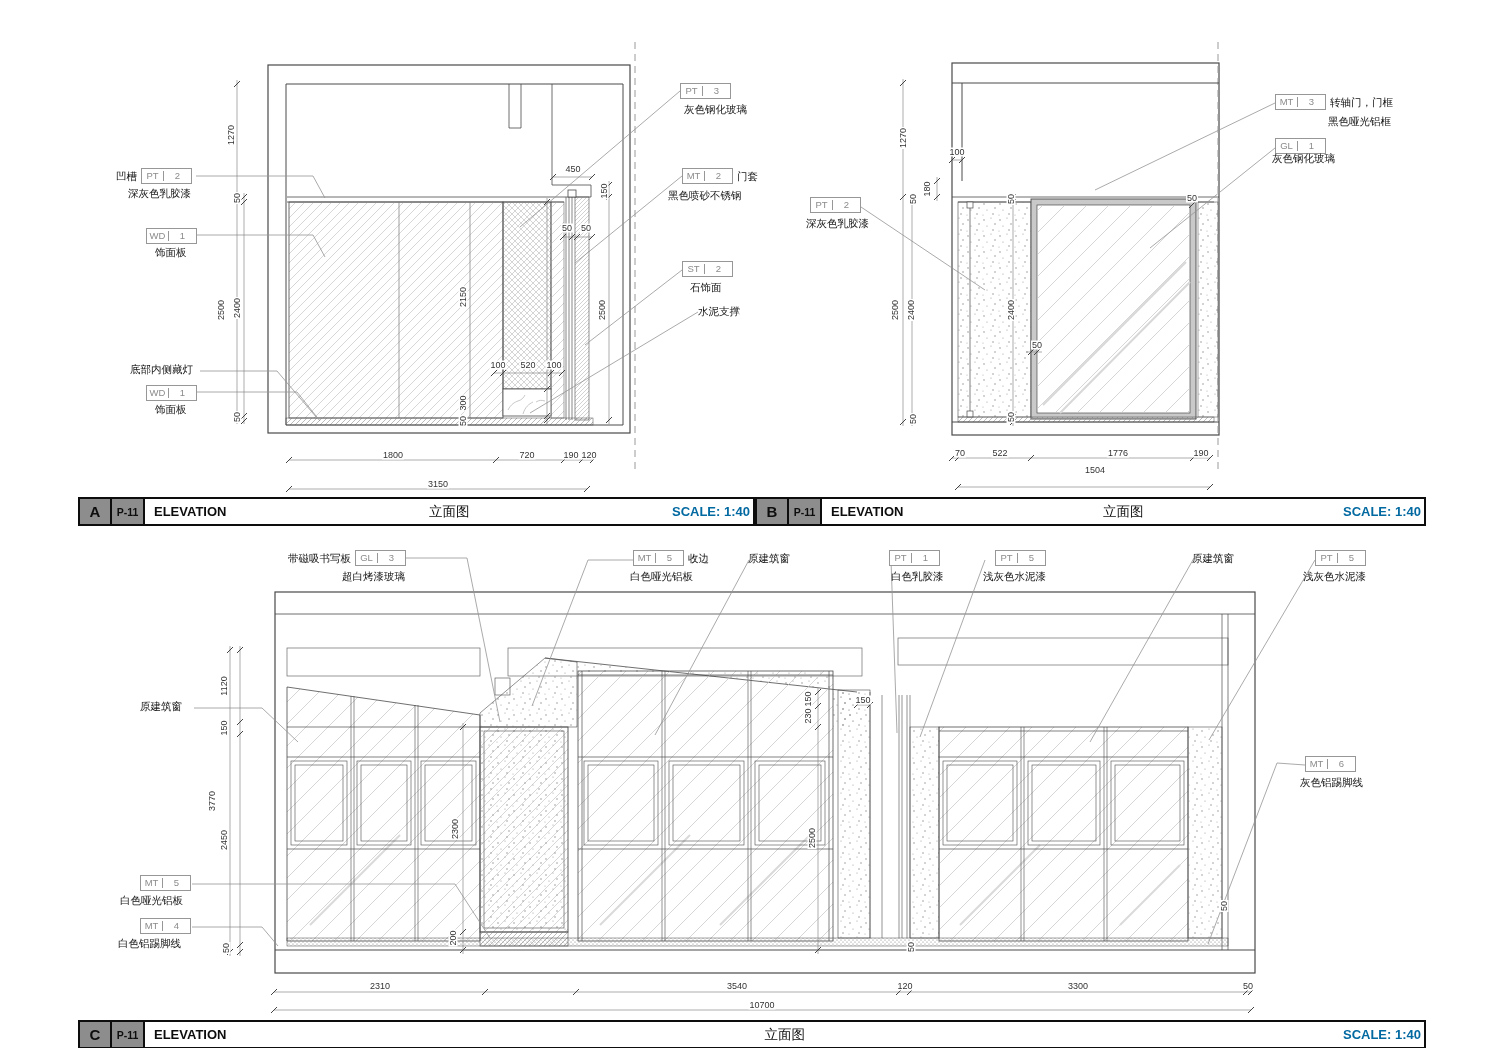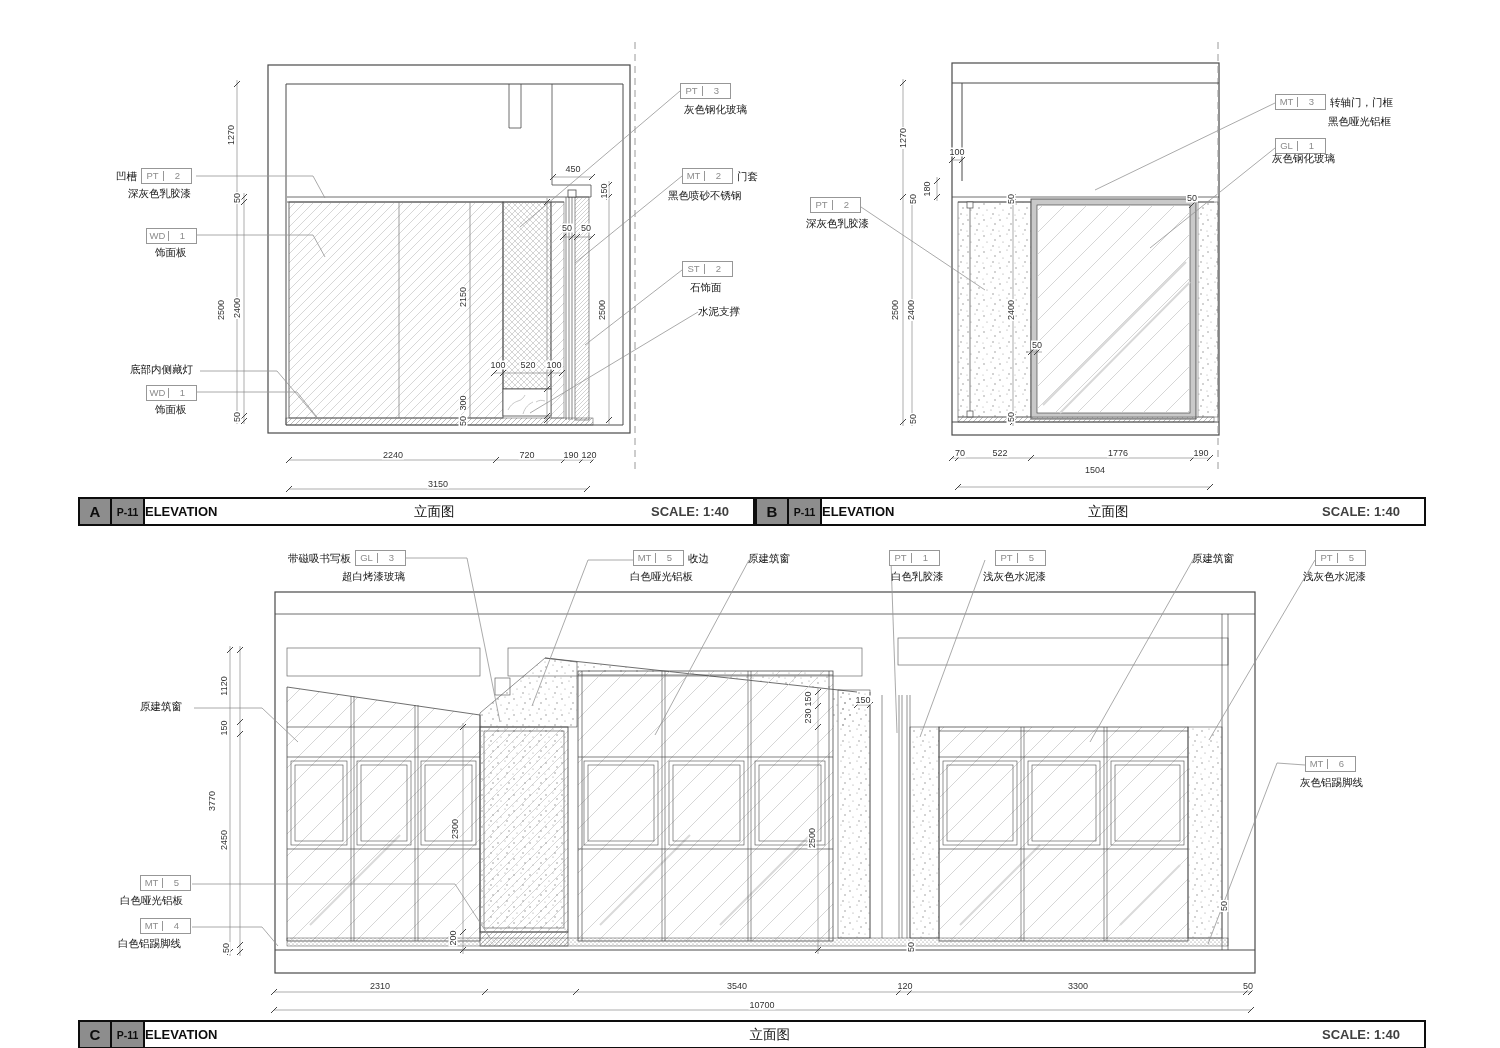--- a/index.html
+++ b/index.html
@@ -18,24 +18,24 @@
   .cobox .cn2{width:27px;text-align:center;}
   .colbl{font-size:10.5px;color:#141414;white-space:nowrap;line-height:1;}
   .codesc{position:absolute;font-size:10.5px;color:#141414;white-space:nowrap;line-height:1;}
   
   .tbar{position:absolute;height:25px;border:2px solid #0d0d0d;background:#fff;
         display:flex;align-items:stretch;}
   .tcellL{width:30px;background:#8d8d8d;border-right:2px solid #0d0d0d;display:flex;
           align-items:center;justify-content:center;font-size:15px;font-weight:bold;color:#0d0d0d;}
   .tcellC{width:31px;background:#8d8d8d;border-right:2px solid #0d0d0d;display:flex;
           align-items:center;justify-content:center;font-size:10.5px;font-weight:bold;color:#0d0d0d;}
-  .ttl{display:flex;align-items:center;font-size:13px;font-weight:bold;color:#0d0d0d;}
+  .ttl{display:flex;align-items:center;padding-left:9px;font-size:13px;font-weight:bold;color:#0d0d0d;}
   .tcn{flex:1;display:flex;align-items:center;justify-content:center;font-size:13.5px;color:#0d0d0d;
        font-family:"Liberation Serif",serif;}
-  .tscale{display:flex;align-items:center;padding-right:24px;font-size:13px;font-weight:bold;color:#404040;}
+  .tscale{display:flex;align-items:center;padding-right:3px;font-size:13px;font-weight:bold;color:#0369a1;}
 </style>
 </head>
 <body>
 
 <div id="stage">
 
   <svg style="left:80px;top:40px" width="640" height="460" viewBox="0 0 640 460">
     <defs>
       <pattern id="pWood" width="9" height="9" patternUnits="userSpaceOnUse">
         <path d="M0,9 L9,0 M-2.25,2.25 L2.25,-2.25 M6.75,11.25 L11.25,6.75" stroke="#bcbcbc" stroke-width="0.6" fill="none"></path>
@@ -244,21 +244,21 @@
   <span class="vdim" style="left:463px;top:403px">300</span>
   <span class="vdim" style="left:463px;top:421px">50</span>
   <span class="dim" style="left:498px;top:365px">100</span>
   <span class="dim" style="left:528px;top:365px">520</span>
   <span class="dim" style="left:554px;top:365px">100</span>
   <span class="dim" style="left:573px;top:169px">450</span>
   <span class="vdim" style="left:604px;top:191px">150</span>
   <span class="dim" style="left:567px;top:228px">50</span>
   <span class="dim" style="left:586px;top:228px">50</span>
   <span class="vdim" style="left:602px;top:310px">2500</span>
-  <span class="dim" style="left:393px;top:455px">2240</span>
+  <span class="dim" style="left:393px;top:455px">1800</span>
   <span class="dim" style="left:527px;top:455px">720</span>
   <span class="dim" style="left:571px;top:455px">190</span>
   <span class="dim" style="left:589px;top:455px">120</span>
   <span class="dim" style="left:438px;top:484px">3150</span>
 
   <span class="vdim" style="left:903px;top:138px">1270</span>
   <span class="dim" style="left:957px;top:152px">100</span>
   <span class="vdim" style="left:927px;top:189px">180</span>
   <span class="vdim" style="left:895px;top:310px">2500</span>
   <span class="vdim" style="left:911px;top:310px">2400</span>

